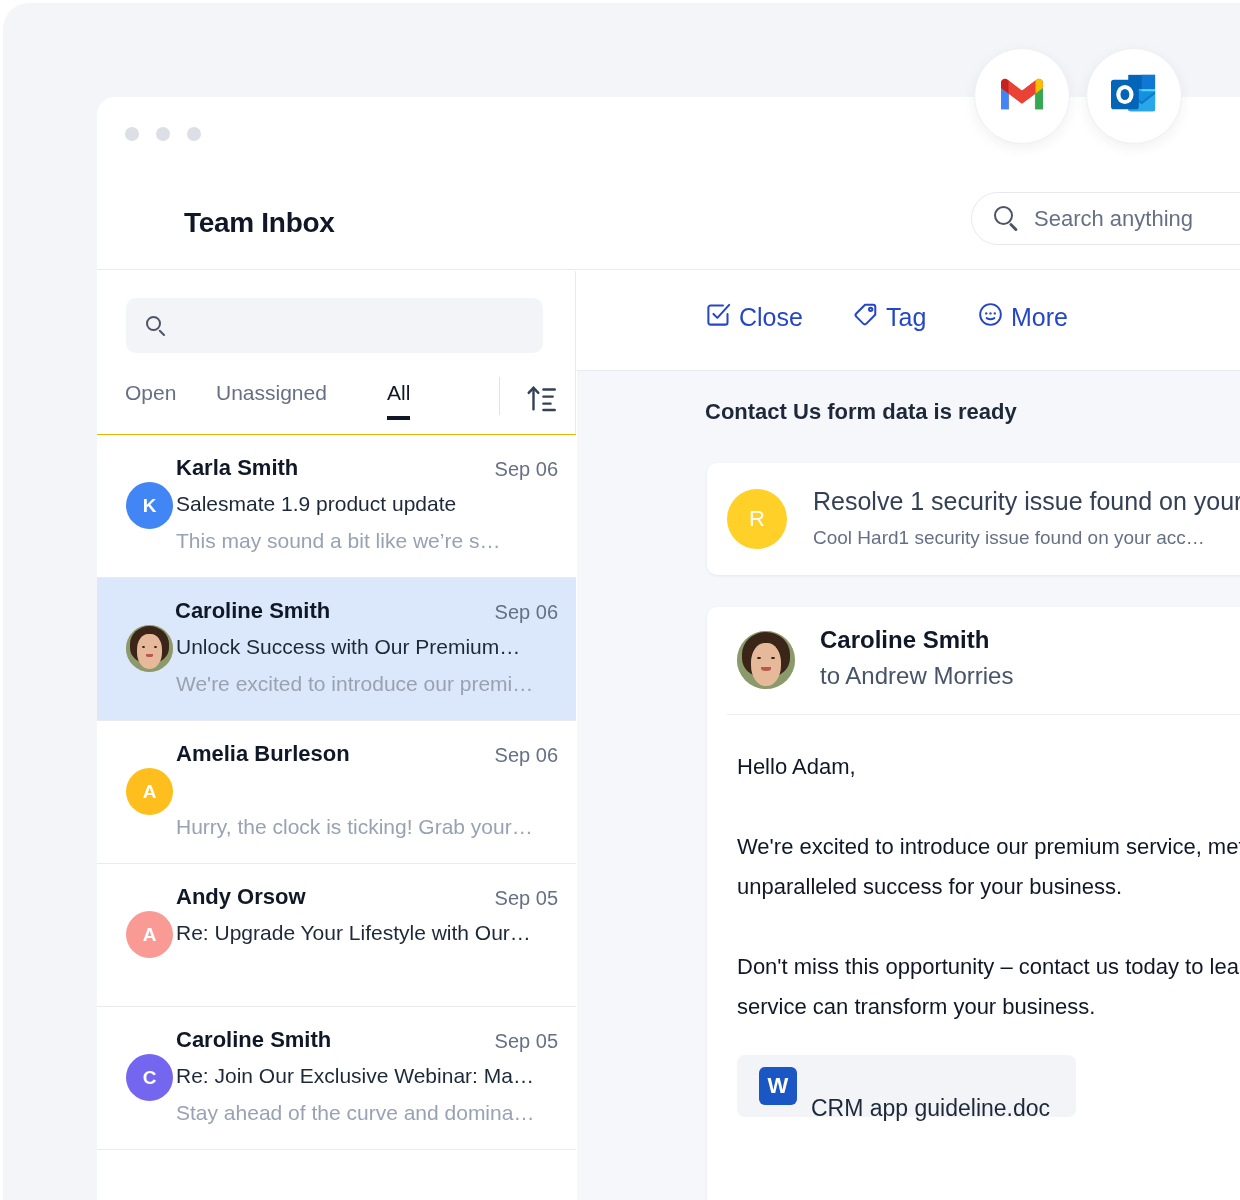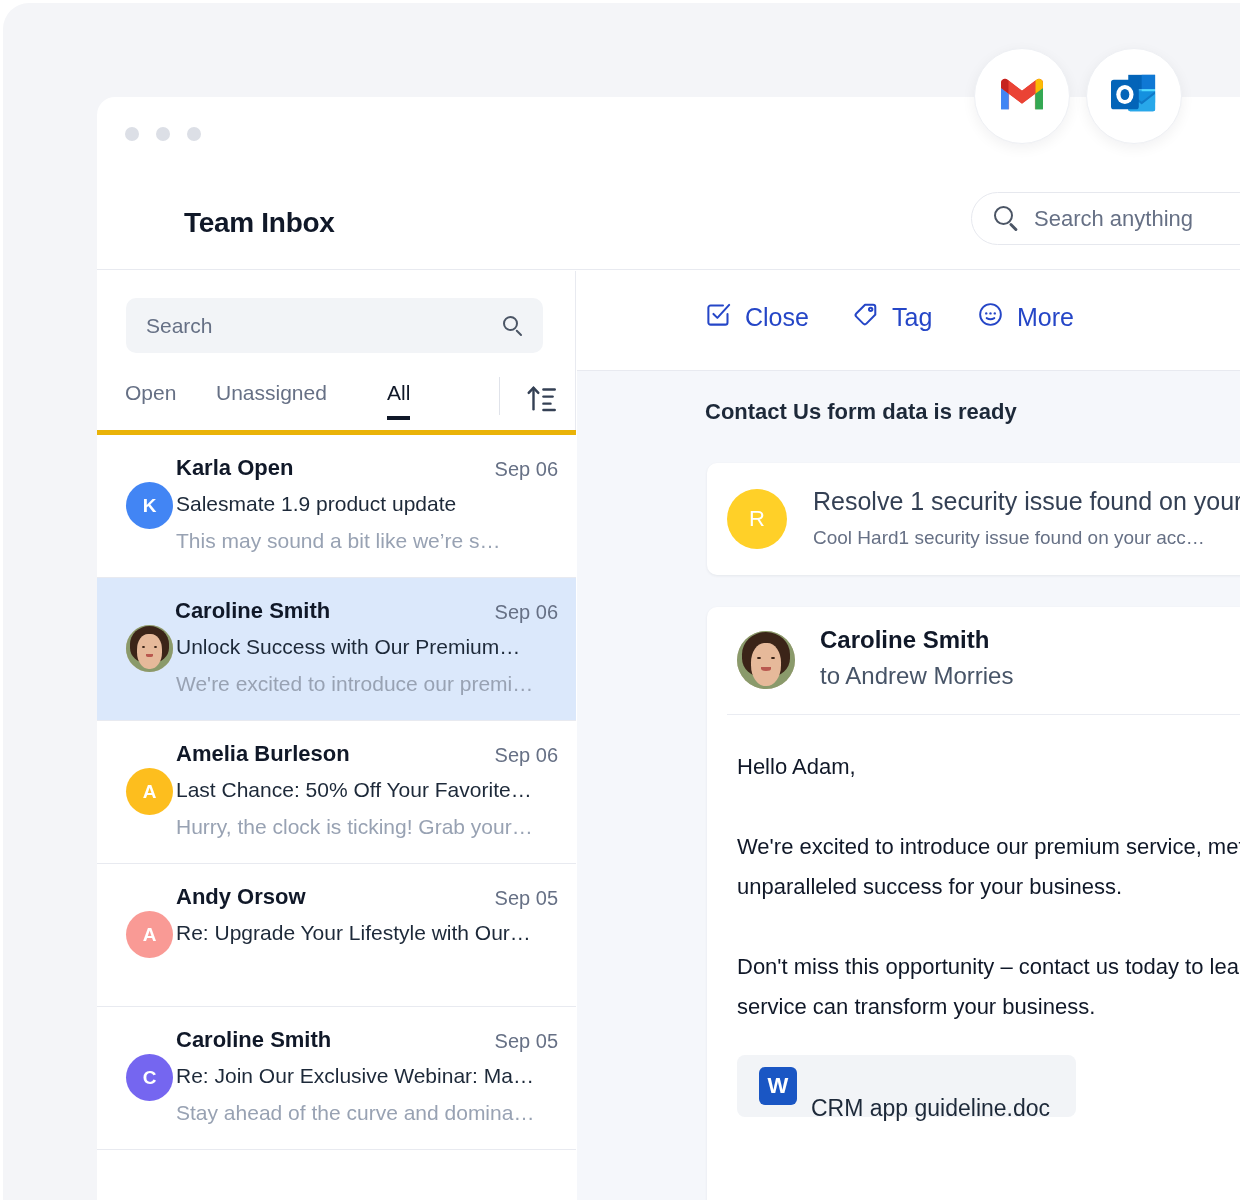--- a/index.html
+++ b/index.html
@@ -82,21 +82,21 @@
   .list-search {
     position: absolute; left: 29px; top: 27px;
     width: 417px; height: 55px;
     background: #f2f4f7; border-radius: 10px;
     display: flex; align-items: center; padding: 0 20px;
   }
   .list-search .ph { flex: 1; font-size: 21px; color: #667085; }
 
   .tabs {
     position: absolute; left: 0; top: 102px; width: 479px; height: 62px;
-    border-bottom: 5px solid #eab308;
+    border-bottom: 1px solid #eab308;
   }
   .tab {
     position: absolute; top: 8px;
     font-size: 21px; color: #667085; padding-bottom: 11px;
   }
   .tab.active { color: #101828; border-bottom: 4px solid #101828; }
   .tab-0 { left: 28px; }
   .tab-1 { left: 119px; }
   .tab-2 { left: 290px; }
   .tab-sep { position: absolute; left: 402px; top: 4px; width: 1px; height: 38px; background: #e0e3ea; }
@@ -137,21 +137,21 @@
   .detail-col {
     position: absolute; left: 480px; top: 0; width: 820px; height: 1126px;
     background: #f5f7fb;
   }
   .detail-toolbar {
     position: absolute; left: 0; top: 0; width: 820px; height: 100px;
     background: #ffffff; border-bottom: 1px solid #e8eaf0;
   }
   .tb-btn {
     position: absolute; top: 30px;
-    display: flex; align-items: center; gap: 13px;
+    display: flex; align-items: center; gap: 7px;
     color: #2546c7; font-size: 25px;
   }
   .tb-0 { left: 128px; }
   .tb-1 { left: 275px; }
   .tb-2 { left: 400px; }
 
   .thread-title {
     position: absolute; left: 128px; top: 128px;
     font-size: 22px; font-weight: bold; color: #1d2939;
   }
@@ -258,21 +258,20 @@
         </span>
       <span class="ph">Search anything</span>
     </div>
   </div>
 
   <div class="body-area">
 
     <div class="list-col">
 
       <div class="list-search">
-        <span class="ph">Search</span>
         <span class="mag">
             <i></i>
             <b></b>
           </span>
       </div>
 
       <div class="tabs">
         <div class="tab tab-0">Open</div>
         <div class="tab tab-1">Unassigned</div>
         <div class="tab tab-2 active">All</div>
@@ -285,21 +284,21 @@
               <path d="M13 11 H19.5"></path>
               <path d="M13 16 H18"></path>
               <path d="M13 20.5 H21"></path>
           </svg>
         </div>
       </div>
 
       <div id="conv-list" style="position:absolute;left:0;top:164px;width:479px;">
           <div class="conv">
             <div class="av" style="background:#4285f4">K</div>
-            <div class="nm">Karla Open</div>
+            <div class="nm">Karla Smith</div>
             <div class="dt">Sep 06</div>
             <div class="sb">Salesmate 1.9 product update</div>
             <div class="pv">This may sound a bit like we’re s…</div>
           </div>
           <div class="conv sel">
             <div class="av photo">
               <div class="face">
                 <div class="hair"></div>
                 <div class="skin"></div>
                 <div class="eye l"></div>
@@ -309,21 +308,20 @@
             </div>
             <div class="nm">Caroline Smith</div>
             <div class="dt">Sep 06</div>
             <div class="sb">Unlock Success with Our Premium…</div>
             <div class="pv">We're excited to introduce our premi…</div>
           </div>
           <div class="conv">
             <div class="av" style="background:#fdbe1e">A</div>
             <div class="nm">Amelia Burleson</div>
             <div class="dt">Sep 06</div>
-            <div class="sb">Last Chance: 50% Off Your Favorite…</div>
             <div class="pv">Hurry, the clock is ticking! Grab your…</div>
           </div>
           <div class="conv">
             <div class="av" style="background:#f99a95">A</div>
             <div class="nm">Andy Orsow</div>
             <div class="dt">Sep 05</div>
             <div class="sb">Re: Upgrade Your Lifestyle with Our…</div>
           </div>
           <div class="conv">
             <div class="av" style="background:#7566f0">C</div>

